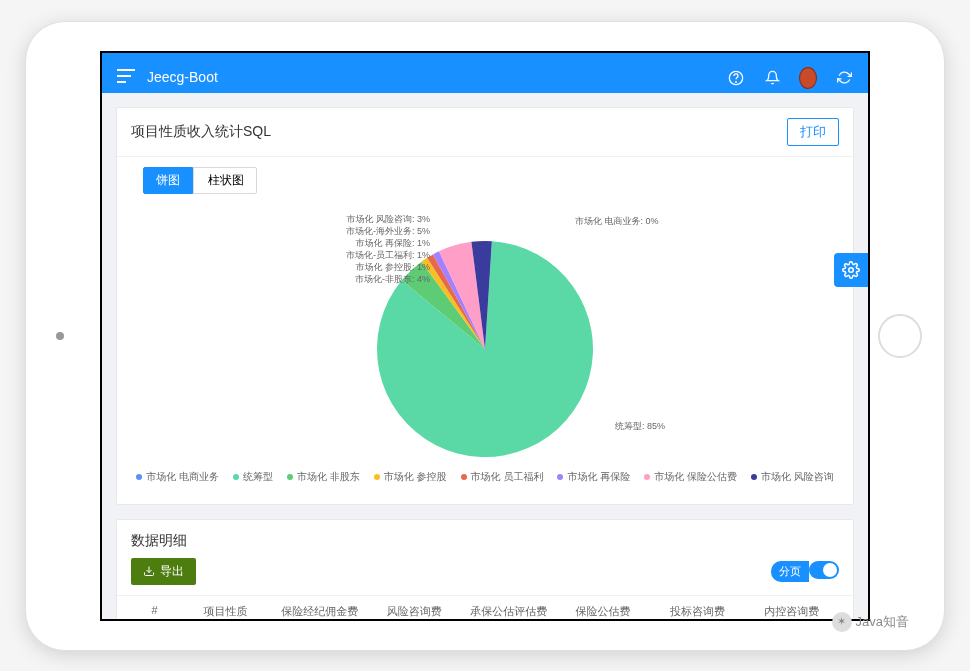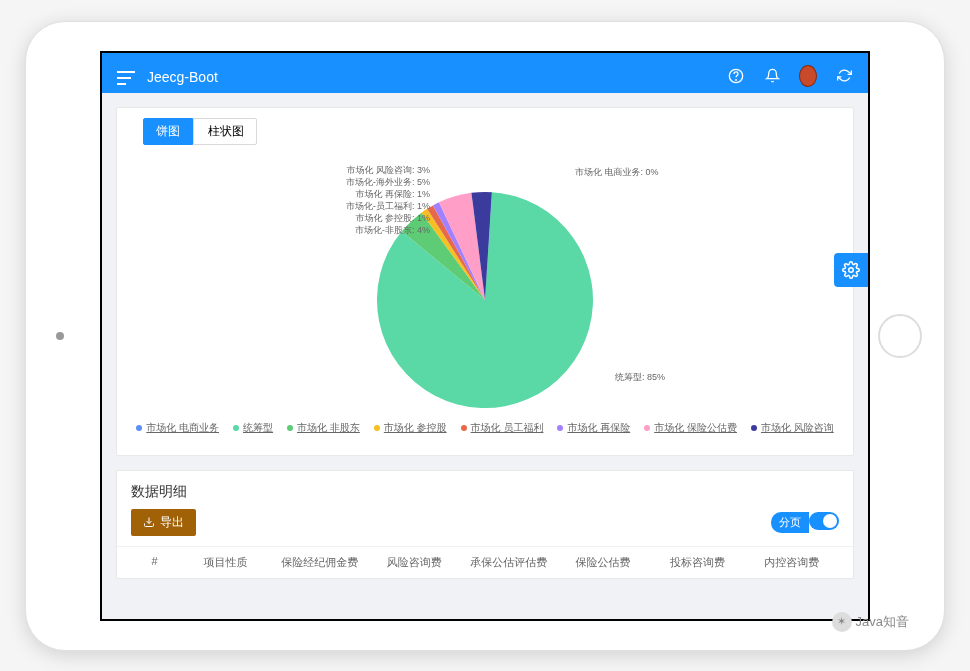--- a/index.html
+++ b/index.html
@@ -51,22 +51,22 @@
       height: 570px;
       border: 2px solid #000;
       background: #f0f2f5;
       position: relative;
       overflow: hidden;
     }
     .header-bar {
       height: 40px;
       background: #1890ff;
       display: flex;
-      align-items: flex-end;
-      padding: 8px 15px;
+      align-items: flex-start;
+      padding: 16px 15px;
       color: #fff;
     }
     .menu-toggle { width: 18px; height: 14px; display: flex; flex-direction: column; justify-content: space-between; cursor: pointer; margin-right: 12px;}
     .menu-toggle span { height: 2px; background: #fff; display: block; }
     .menu-toggle span:nth-child(1){width:100%} .menu-toggle span:nth-child(2){width:75%} .menu-toggle span:nth-child(3){width:50%}
     .brand { font-size: 14px; }
     .header-spacer { flex: 1; }
     .header-icon { width: 18px; height: 18px; margin-left: 18px; display:flex;align-items:center;justify-content:center; cursor:pointer;}
     .avatar-img { width: 22px; height: 22px; border-radius: 50%; background: #c94a2b; border:1px solid #8a2a10;}
     .content { padding: 14px; }
@@ -102,28 +102,28 @@
       background: #fff;
     }
     .tab:first-child{border-radius:2px 0 0 2px;margin-left:12px;}
     .tab:last-child{border-radius:0 2px 2px 0;padding-left:14px;}
     .tab.active { background: #1890ff; color:#fff; border-color:#1890ff;}
     .chart-area { padding: 0 14px 10px; }
     .pie-wrap { display:flex; flex-direction:column; align-items:center;}
     .pie-svg { width: 480px; height: 260px; }
     .legend-row {
       display: flex; flex-wrap: wrap; justify-content: center;
-      gap: 14px; font-size: 10px; color: #666; padding: 6px 0 10px; text-decoration: underline;
+      gap: 14px; font-size: 10px; color: #666; padding: 6px 0 10px;
     }
     .legend-item { display: flex; align-items: center; gap: 4px; }
     .legend-dot { width: 6px; height: 6px; border-radius: 50%; }
     .detail-card .card-header { border-bottom: none; padding:12px 14px 8px;}
     .detail-toolbar { padding: 0 14px 10px; display:flex; align-items:center;}
     .export-btn {
-      background: #a16207; color:#fff; border:none; padding: 5px 12px;
+      background: #4d7c0f; color:#fff; border:none; padding: 5px 12px;
       font-size: 12px; border-radius: 2px; cursor:pointer; display:flex;align-items:center;gap:5px;
     }
     .page-toggle { margin-left:auto; display:flex;align-items:flex-start;gap:0;}
     .page-toggle-label { font-size:11px; background:#1890ff;color:#fff;padding:3px 8px;border-radius:10px 0 0 10px;}
     .switch {
       width: 30px; height: 18px; background:#1890ff; border-radius:9px; position:relative; cursor:pointer;
     }
     .switch::after{content:"";position:absolute;right:2px;top:2px;width:14px;height:14px;background:#fff;border-radius:50%;}
     .table-head {
       display:flex; padding: 8px 14px; font-size:11px; color:#666; border-top:1px solid #f0f0f0;
@@ -178,20 +178,24 @@
         <svg width="15" height="15" viewBox="0 0 24 24" fill="none" stroke="#fff" stroke-width="2">
             <path d="M23 4v6h-6M1 20v-6h6"></path>
             <path d="M3.5 9a9 9 0 0114.8-3L23 10M1 14l4.7 4a9 9 0 0014.8-3"></path>
           </svg>
       </div>
     </div>
 
     <div class="content">
 
       <div class="card">
+        <div class="card-header">
+          <div class="card-title">项目性质收入统计SQL</div>
+          <button class="print-btn">打印</button>
+        </div>
         <div class="tab-row">
           <div class="tab active">饼图</div>
           <div class="tab">柱状图</div>
         </div>
         <div class="chart-area">
           <div class="pie-wrap">
             <svg class="pie-svg" viewBox="0 0 480 260">
               <g id="pie-group" transform="translate(240,145)">
                   <path d="M0,0 L5.397750281233271,-107.86502812265635 A108,108 0 0 1 6.752746797980456,-107.78868405673373 Z" fill="#5b8ff9"></path>
                   <path d="M0,0 L6.752746797980456,-107.78868405673373 A108,108 0 1 1 -83.2373875255605,-68.81524044802623 Z" fill="#5ad8a6"></path>

